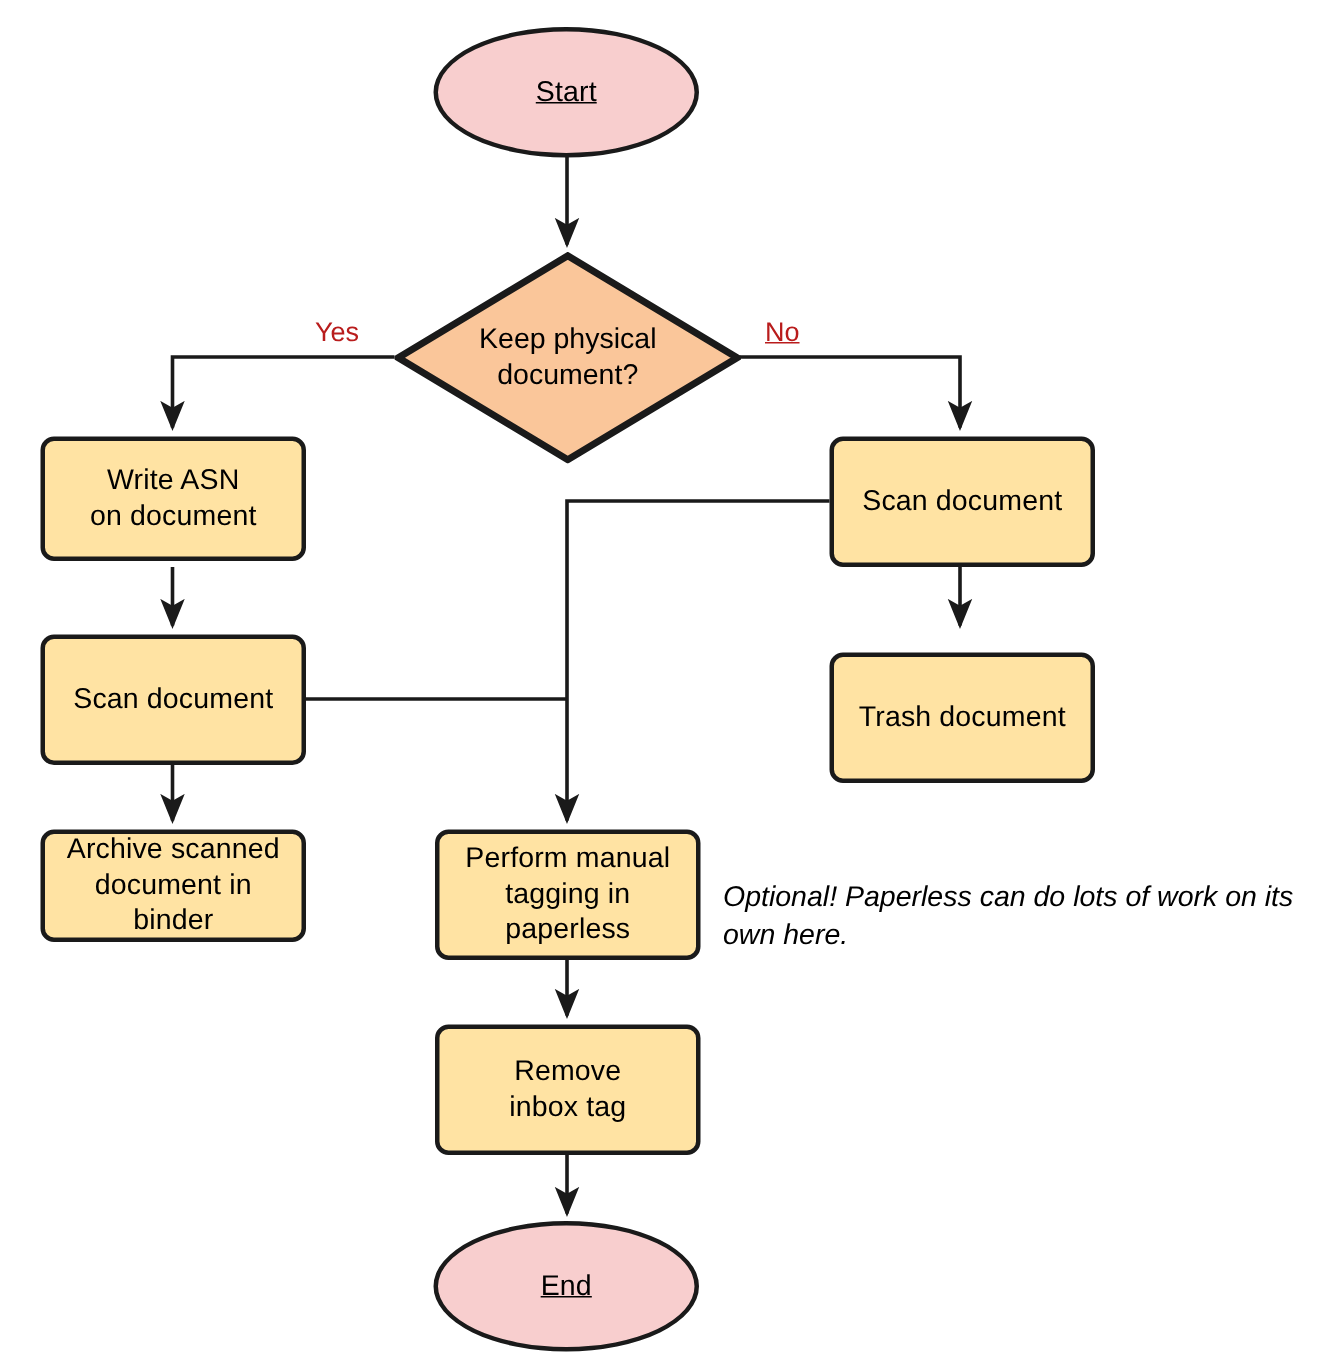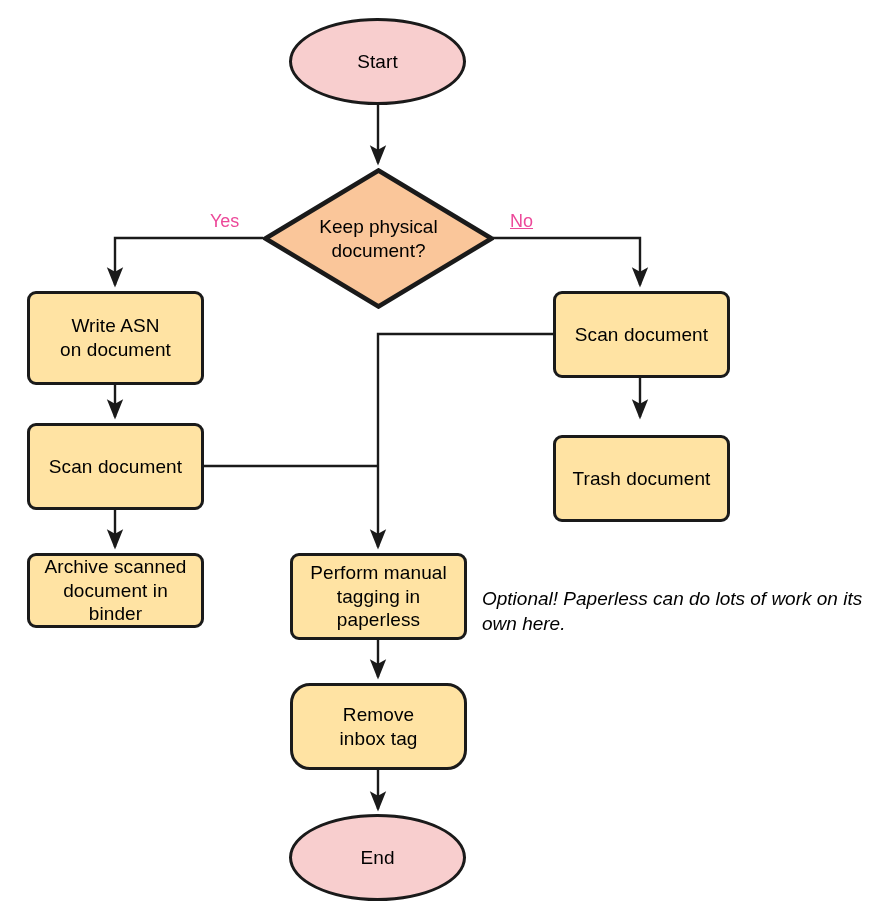--- a/index.html
+++ b/index.html
@@ -36,20 +36,21 @@
     text-align: center;
     color: #000000;
     font-size: 19px;
     line-height: 1.26;
     letter-spacing: 0.1px;
     white-space: pre-line;
   }
   .terminator {
     border: 3px solid #1a1a1a;
     border-radius: 50%;
+    text-decoration: underline;
   }
   .process {
     border: 3px solid #1a1a1a;
     border-radius: 9px;
   }
   .decision-wrap {
     position: absolute;
     display: flex;
     align-items: center;
     justify-content: center;
@@ -66,21 +67,21 @@
     z-index: 2;
     text-align: center;
     font-size: 19px;
     line-height: 1.26;
     color: #000000;
     white-space: pre-line;
   }
   .edge-label {
     position: absolute;
     font-size: 18px;
-    color: #ec4899;
+    color: #b91c1c;
     white-space: nowrap;
   }
   .note {
     position: absolute;
     font-style: italic;
     font-size: 19px;
     line-height: 1.3;
     color: #000000;
     width: 404px;
   }
@@ -126,21 +127,21 @@
     <svg class="decision-shape" viewBox="0 0 231 141" preserveAspectRatio="none" xmlns="http://www.w3.org/2000/svg">
       <polygon points="115.5,2.5 228.5,70.5 115.5,138.5 2.5,70.5" fill="#fac69a" stroke="#1a1a1a" stroke-width="4.6" stroke-linejoin="miter"></polygon>
     </svg>
     <span class="decision-label">Keep physical
 document?</span>
   </div>
 
   <div class="edge-label" style="left:210px; top:211px;">Yes</div>
   <div class="edge-label" style="left:510px; top:211px;text-decoration:underline;">No</div>
 
-  <div class="node process" style="left:27px; top:291px; width:177px; height:94px; background:#ffe3a3;">
+  <div class="node process" style="left:27px; top:291px; width:177px; height:83px; background:#ffe3a3;">
     <span>Write ASN
 on document</span>
   </div>
 
   <div class="node process" style="left:27px; top:423px; width:177px; height:87px; background:#ffe3a3;">
     <span>Scan document</span>
   </div>
 
   <div class="node process" style="left:27px; top:553px; width:177px; height:75px; background:#ffe3a3;">
     <span>Archive scanned
@@ -155,21 +156,21 @@
   <div class="node process" style="left:553px; top:435px; width:177px; height:87px; background:#ffe3a3;">
     <span>Trash document</span>
   </div>
 
   <div class="node process" style="left:290px; top:553px; width:177px; height:87px; background:#ffe3a3;">
     <span>Perform manual
 tagging in
 paperless</span>
   </div>
 
-  <div class="node process" style="left:290px; top:683px; width:177px; height:87px; background:#ffe3a3;border-radius:20px;">
+  <div class="node process" style="left:290px; top:683px; width:177px; height:87px; background:#ffe3a3;">
     <span>Remove
 inbox tag</span>
   </div>
 
   <div class="node terminator" style="left:289px; top:814px; width:177px; height:87px; background:#f8cece;">
     <span>End</span>
   </div>
 
   <div class="note" style="left:482px; top:587px;font-style:italic;">Optional! Paperless can do lots of work on its own here.</div>
 

